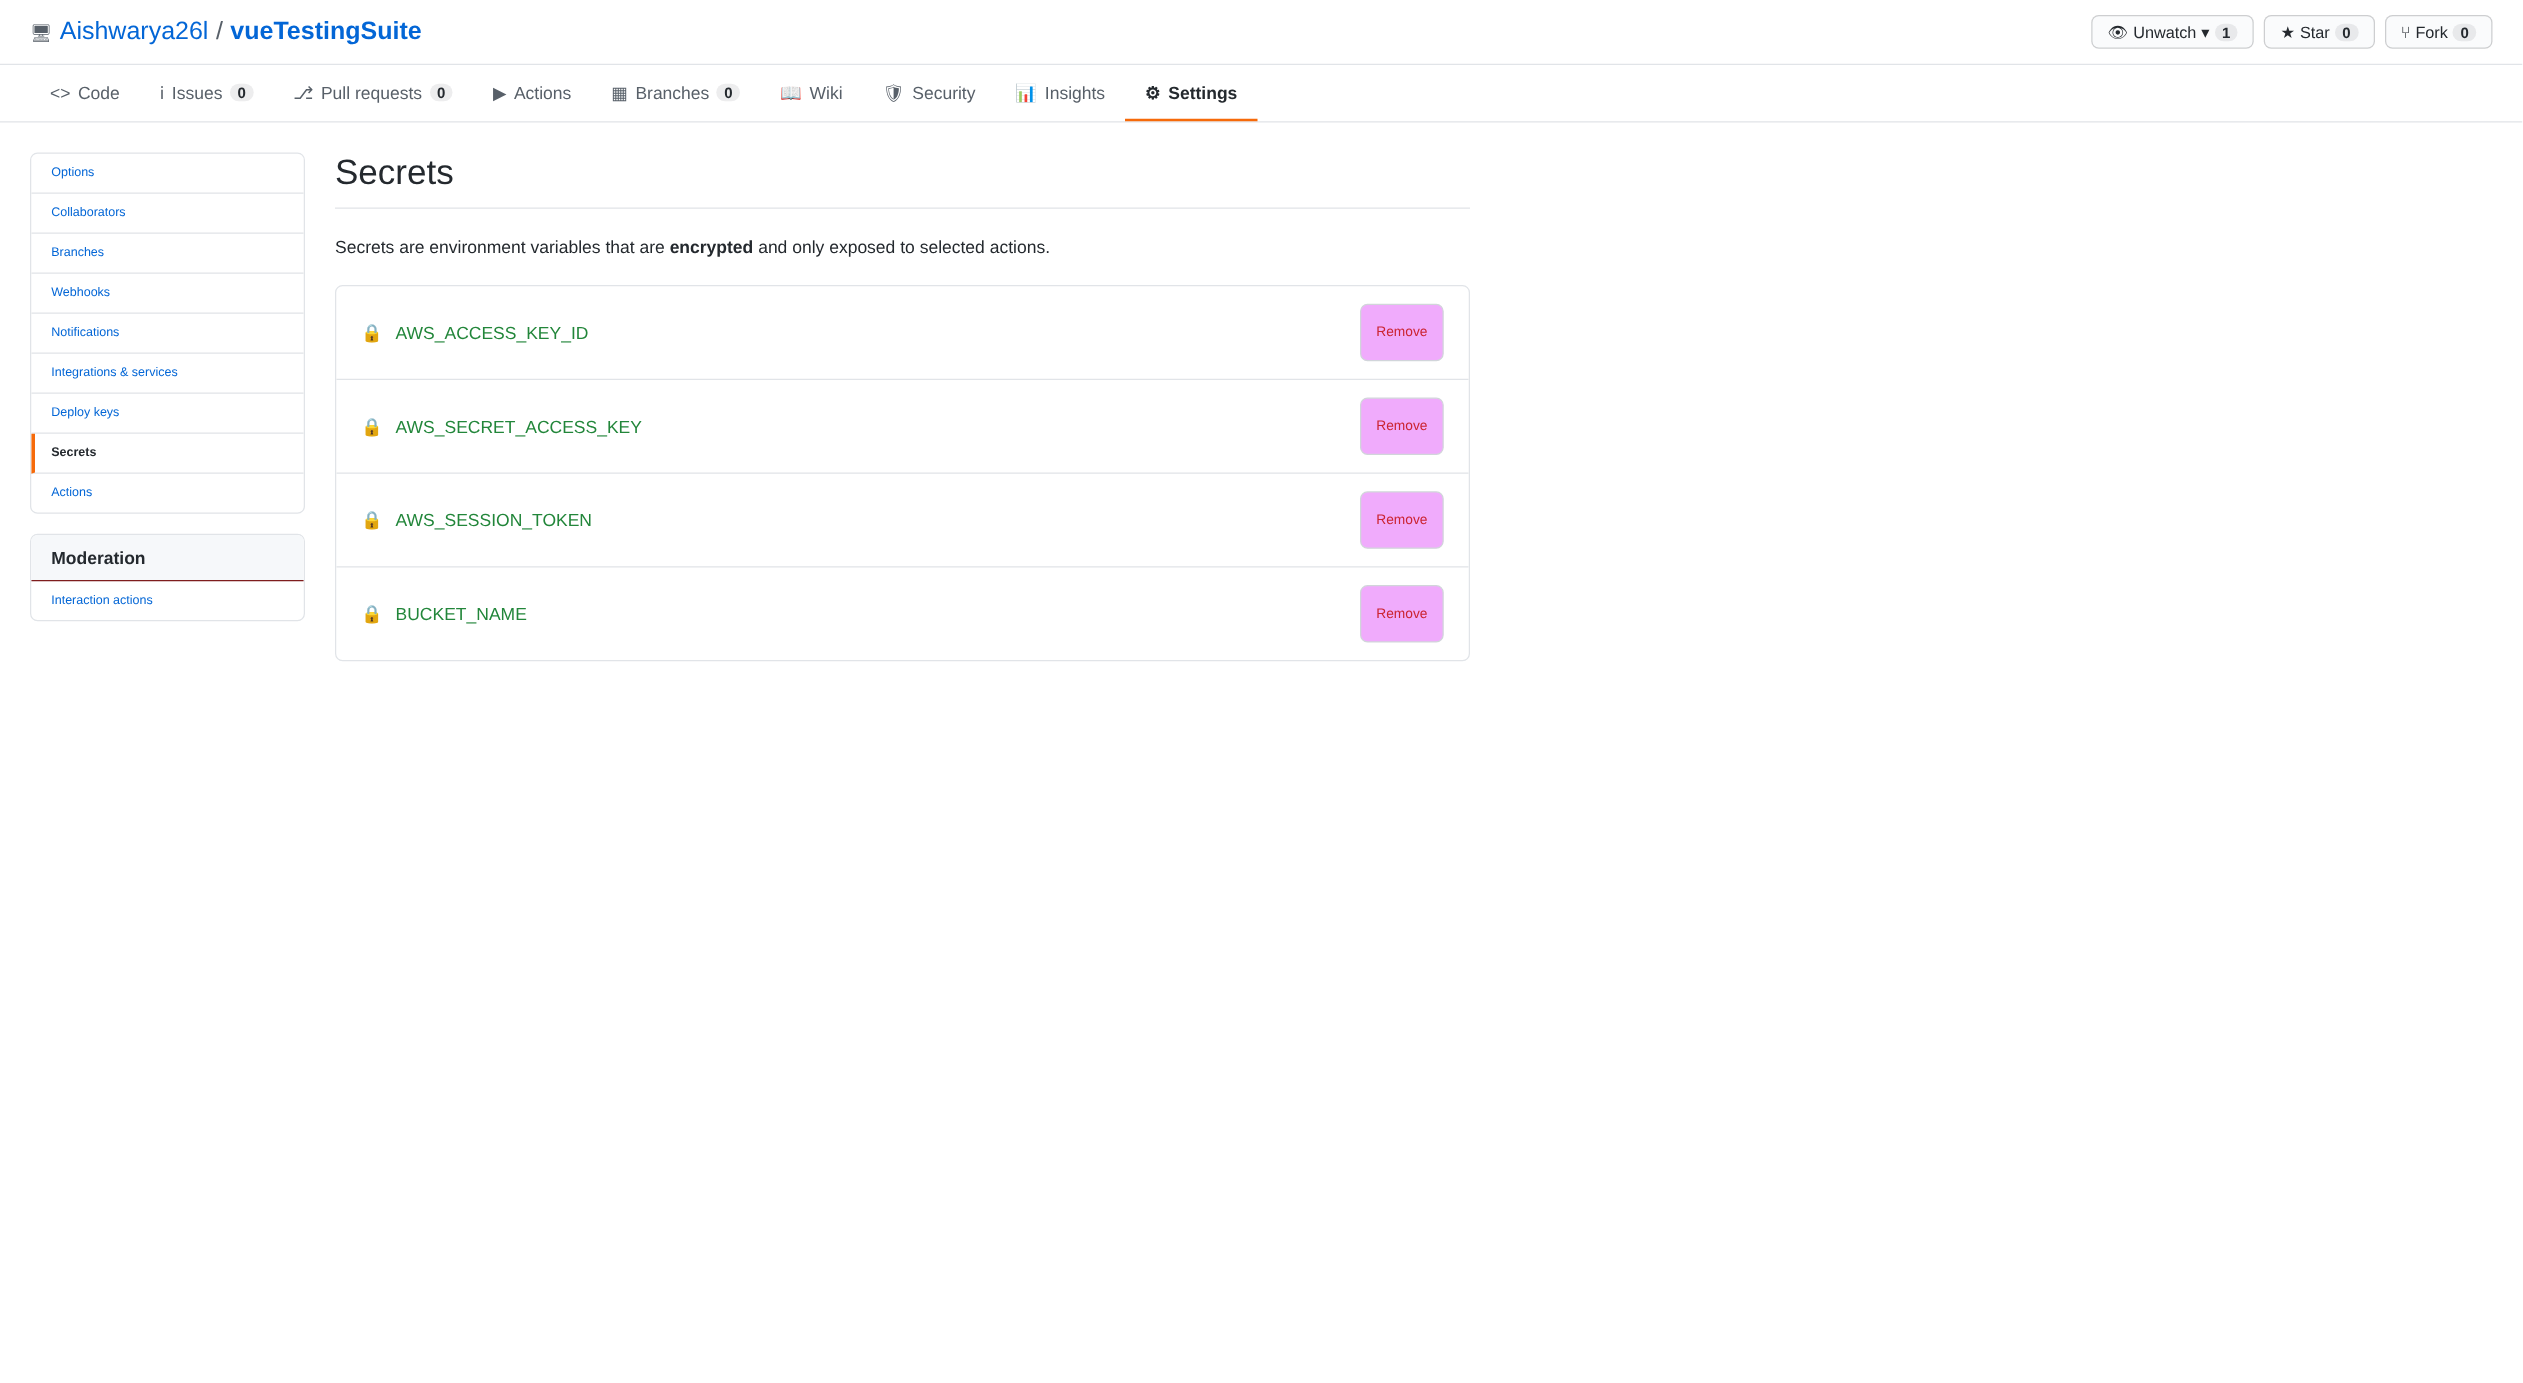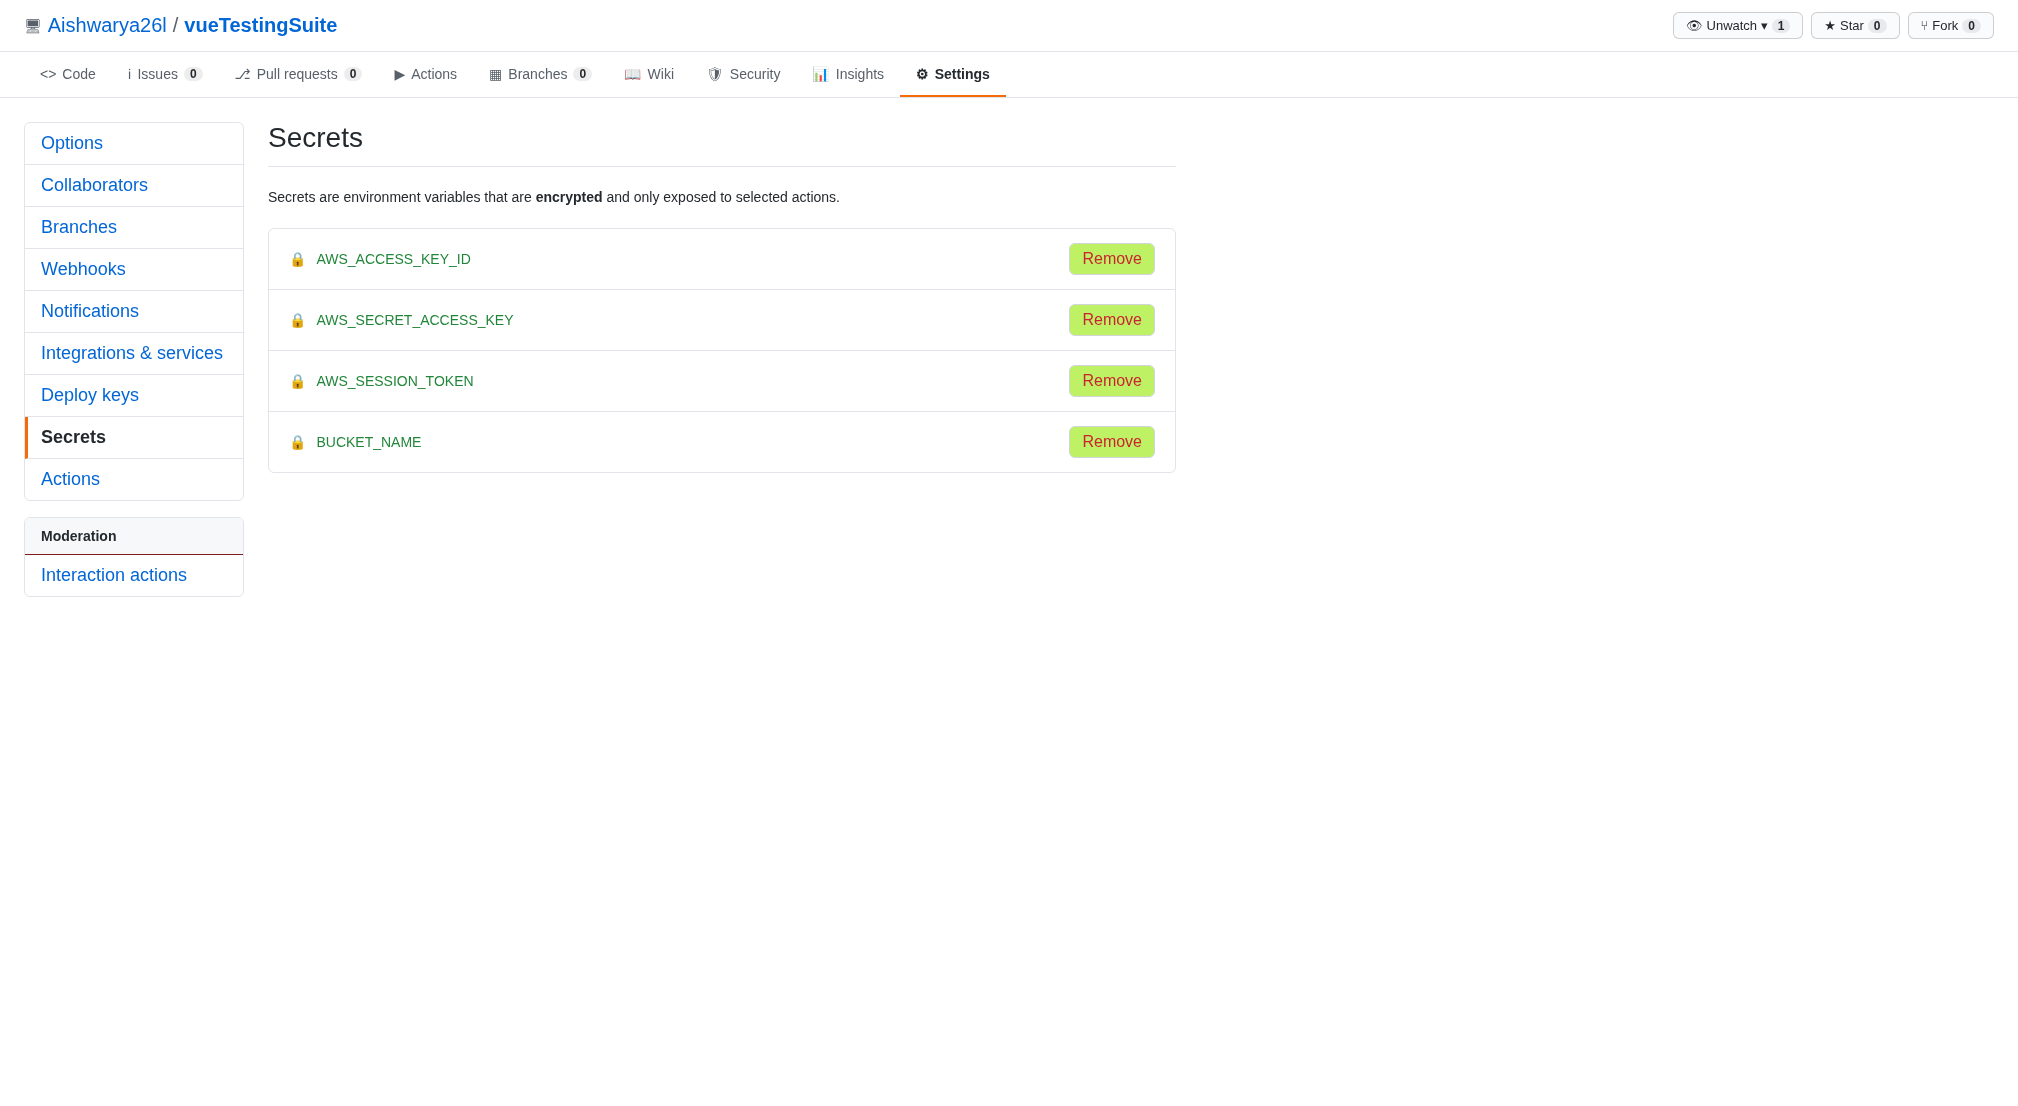--- a/index.html
+++ b/index.html
@@ -109,21 +109,21 @@
       border-radius: 6px;
       margin-bottom: 16px;
       overflow: hidden;
     }
     .sidebar-item {
       display: block;
       padding: 10px 16px;
       border-bottom: 1px solid #e1e4e8;
       color: #0366d6;
       text-decoration: none;
-      font-size: 18px;
+      font-size: 10px;
       cursor: pointer;
     }
     .sidebar-item:last-child { border-bottom: none; }
     .sidebar-item.active {
       color: #24292e;
       font-weight: 600;
       border-left: 3px solid #f66a0a;
       padding-left: 13px;
     }
     .sidebar-section-title {
@@ -179,25 +179,25 @@
       gap: 10px;
       color: #22863a;
       font-size: 14px;
       font-weight: 500;
     }
     .lock-icon {
       color: #22863a;
       font-size: 14px;
     }
     .remove-btn {
-      padding: 6px 12px;
-      background: #bef264;
+      padding: 16px 12px;
+      background: #f0abfc;
       border: 1px solid #d1d5da;
       border-radius: 6px;
-      font-size: 16px;
+      font-size: 11px;
       color: #cb2431;
       cursor: pointer;
       font-weight: 500;
     }
     .add-secret-row {
       padding: 14px 20px;
       background: #fff;
     }
     .add-secret-link {
       color: #0366d6;

